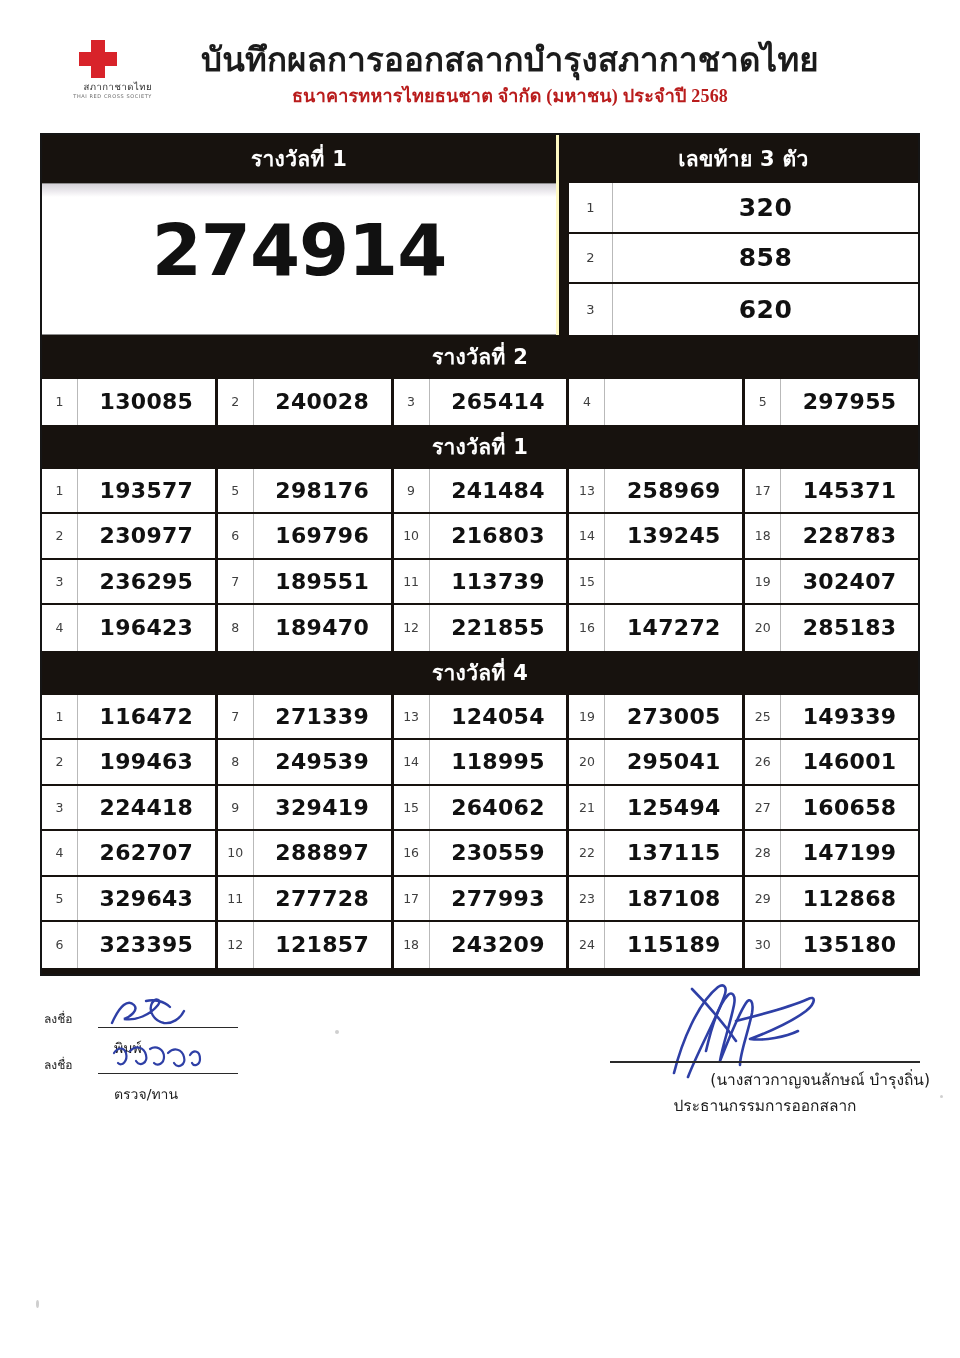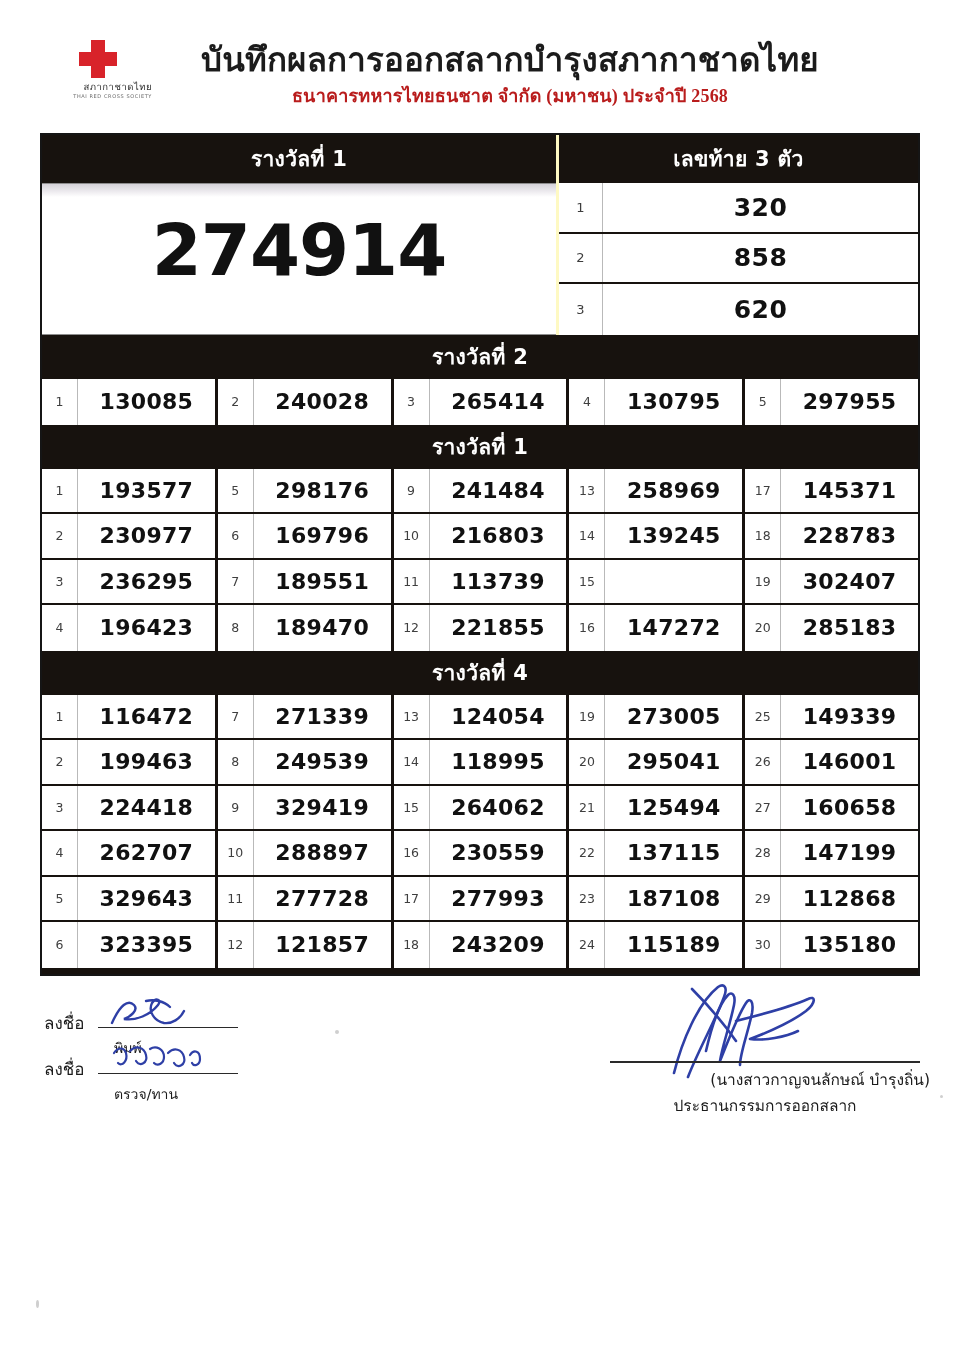--- a/index.html
+++ b/index.html
@@ -107,20 +107,21 @@
     box-sizing: border-box;
   }
   .top-left {
     width: 517px;
     box-sizing: border-box;
     border-right: 3px solid #fef9c3;
   }
   .top-right {
     flex: 1;
     box-sizing: border-box;
+    padding-left: 10px;
   }
   .band-prize1, .band-last3 {
     height: 48px;
     line-height: 48px;
   }
   .prize1-box {
     background: #ffffff;
     height: 152px;
     position: relative;
     box-sizing: border-box;
@@ -239,21 +240,21 @@
     font-size: 15px;
     color: #1b1b1b;
   }
   .sig-row {
     position: relative;
     height: 46px;
   }
   .sig-label {
     position: absolute;
     left: 0; top: 12px;
-    font-size: 17px;
+    font-size: 12px;
   }
   .sig-line {
     position: absolute;
     left: 54px; top: 30px;
     width: 140px;
     border-bottom: 1.5px solid #2a2a2a;
   }
   .sig-ink {
     position: absolute;
     left: 62px; top: -2px;
@@ -366,21 +367,20 @@
         <div class="cellpair">
           <div class="c-idx">2</div>
           <div class="c-val">240028</div>
         </div>
         <div class="cellpair">
           <div class="c-idx">3</div>
           <div class="c-val">265414</div>
         </div>
         <div class="cellpair">
           <div class="c-idx">4</div>
-          <div class="c-val">130795</div>
         </div>
         <div class="cellpair">
           <div class="c-idx">5</div>
           <div class="c-val">297955</div>
         </div>
       </div>
     </div>
 
   <div class="band band-section">รางวัลที่ 1</div>
   <div class="grid" id="prize3-grid">

